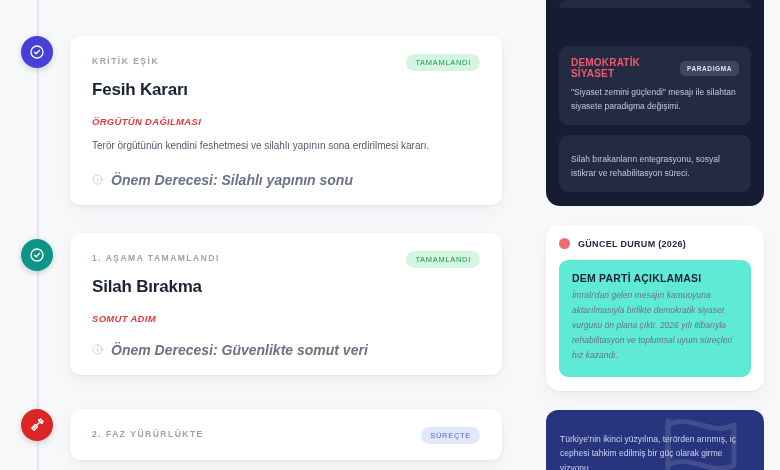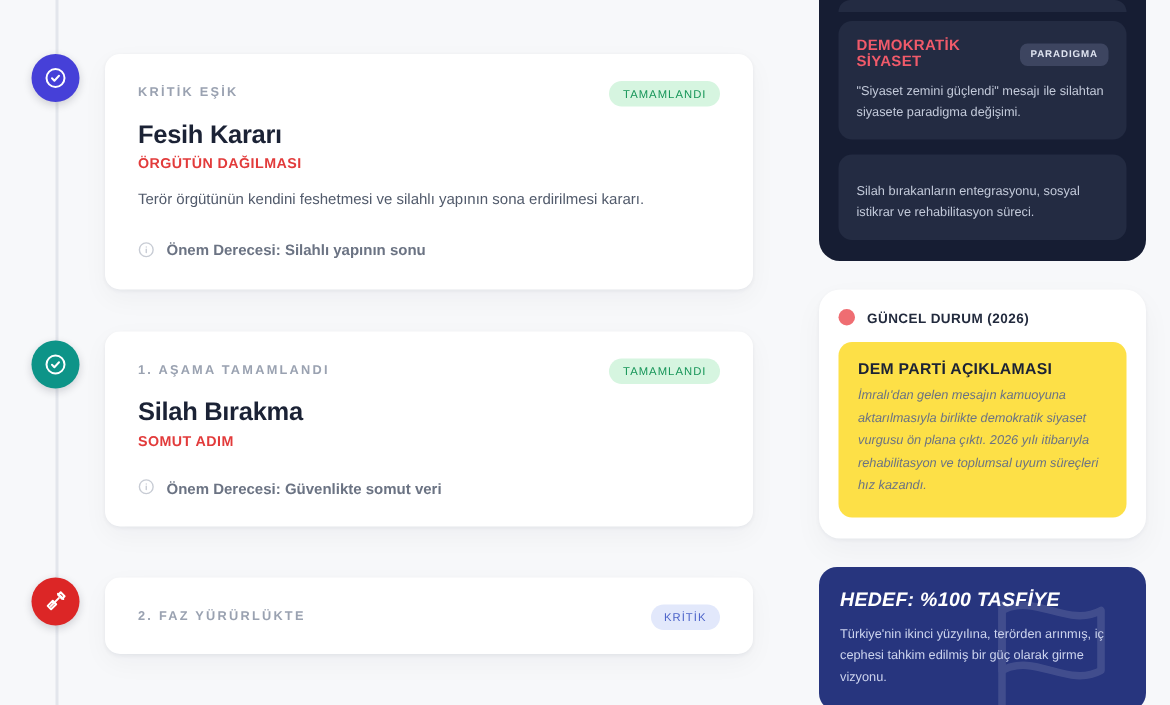--- a/index.html
+++ b/index.html
@@ -86,35 +86,37 @@
     color:#1b2235;
     letter-spacing:-.2px;
     margin-top:9px;
     line-height:1.2;
   }
   .card-sub {
     font-size:9.5px;
     font-weight:700;
     color:#e23b3b;
     letter-spacing:.3px;
-    margin-top:4px;
+    margin-top:16px;
+    font-style:italic;
   }
   .card-desc {
     font-size:10px;
     color:#515a6b;
     line-height:1.55;
     margin-top:11px;
   }
   .card-foot {
     display:flex; align-items:center; gap:8px;
     margin-top:17px;
   }
   .foot-ico { flex:0 0 auto; opacity:.55; }
   .foot-txt {
-    font-size:10px;
+    font-size:14px;
+    font-style:italic;
     font-weight:600;
     color:#6b7383;
   }
 
   
   .side-col {
     position:relative;
     width:250px;
     height:470px;
     padding:0 16px;
@@ -124,20 +126,21 @@
 
   .panel-dark {
     background:#161d33;
     border-radius:14px;
     padding:14px 13px;
   }
   .sub-dark {
     background:#232b42;
     border-radius:9px;
     padding:11px 12px 12px 12px;
+    margin-top:32px;
   }
   .sub-dark + .sub-dark { margin-top:10px; }
   .sub-head {
     display:flex; align-items:center; justify-content:space-between; gap:8px;
   }
   .sub-title {
     font-size:10px;
     font-weight:700;
     color:#f05a6a;
     letter-spacing:.2px;
@@ -169,21 +172,21 @@
   }
   .pl-head { display:flex; align-items:center; gap:8px; }
   .dot-red {
     width:11px; height:11px; border-radius:50%;
     background:#ef6d72; flex:0 0 auto;
   }
   .pl-head-txt {
     font-size:9px; font-weight:700; color:#222a3d; letter-spacing:.3px;
   }
   .pl-inner {
-    background:#fde047;
+    background:#5eead4;
     border-radius:9px;
     padding:12px 13px 14px 13px;
     margin-top:11px;
   }
   .pl-title {
     font-size:10.5px; font-weight:700; color:#1b2235; letter-spacing:.2px;
   }
   .pl-body {
     font-size:8.5px; font-style:italic; color:#6b7383;
     line-height:1.75; margin-top:4px;
@@ -298,21 +301,21 @@
             <path d="M14.5 4.2l5.3 5.3"></path>
             <path d="M17.2 2.8l3.9 3.9-2.6 2.6-3.9-3.9z"></path>
             <path d="M15.3 8.6l-8 8"></path>
             <path d="M9.3 11.3l3.4 3.4-5.1 5.1-3.4-3.4z"></path>
           </svg>
         </span>
       </div>
       <div class="card">
         <div class="card-head">
           <div class="eyebrow">2. FAZ YÜRÜRLÜKTE</div>
-          <div class="badge badge-blue">KRİTİK</div>
+          <div class="badge badge-blue">SÜREÇTE</div>
         </div>
 
       </div>
     </div>
   </div>
 
   <div class="side-col">
 
     <div class="peek-wrap">
       <div class="peek"></div>
@@ -343,18 +346,17 @@
       </div>
     </div>
 
     <div class="panel-navy">
       <span class="navy-flag">
         <svg width="120" height="96" viewBox="0 0 120 96" fill="none" stroke="#ffffff" stroke-width="5" stroke-linecap="round" stroke-linejoin="round">
           <path d="M16 90V14"></path>
           <path d="M16 18c22-12 44 12 66 0v40c-22 12-44-12-66 0z"></path>
         </svg>
       </span>
-      <div class="navy-title">HEDEF: %100 TASFİYE</div>
       <div class="navy-body">Türkiye'nin ikinci yüzyılına, terörden arınmış, iç cephesi tahkim edilmiş bir güç olarak girme vizyonu.</div>
     </div>
 
   </div>
 </div>
 
 </body></html>

